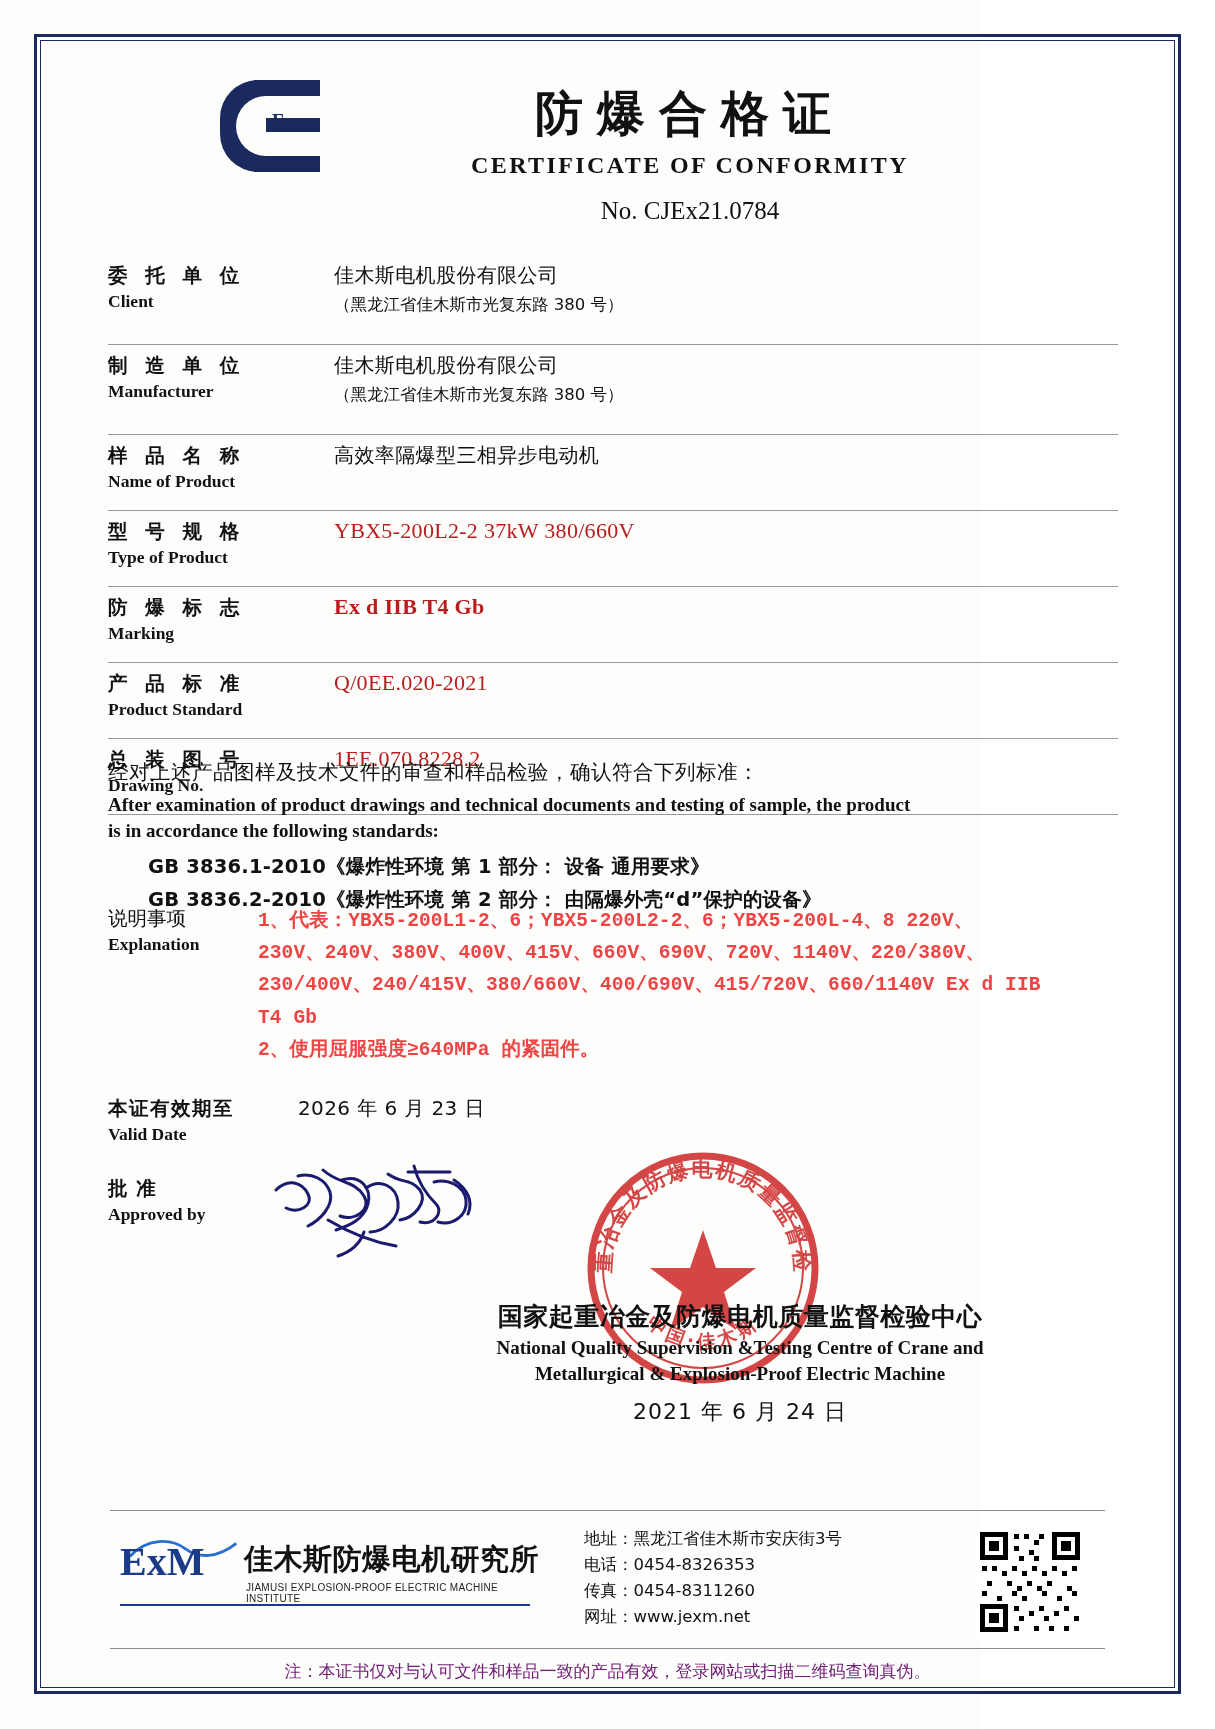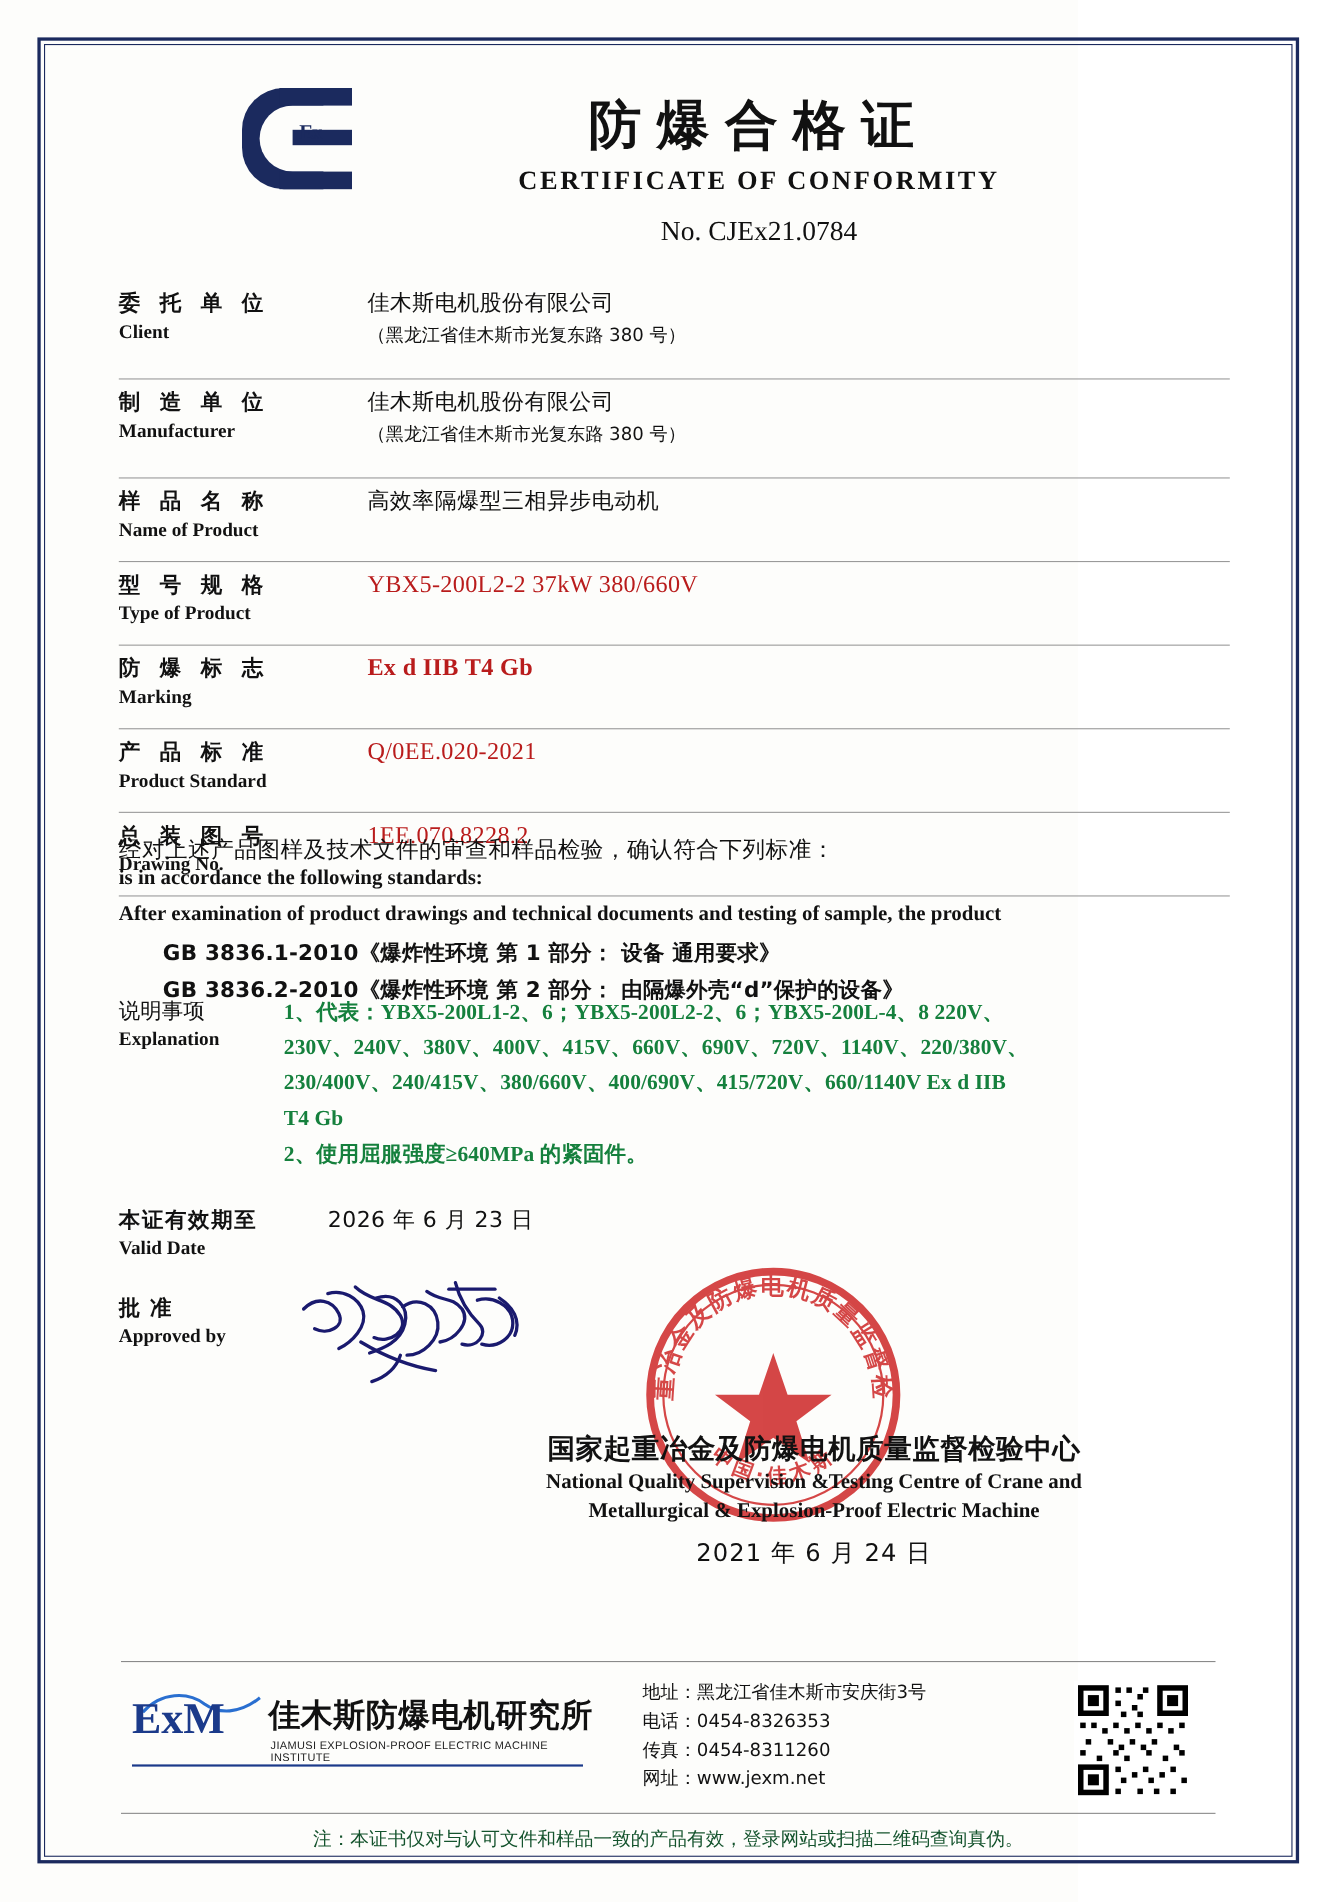--- a/index.html
+++ b/index.html
@@ -242,24 +242,24 @@
     color: #111;
     margin-top: 2px;
   }
   .exp-body {
     position: absolute;
     left: 150px;
     top: 0;
     width: 860px;
   }
   .exp-line {
-    font-family: Liberation Serif, serif;
+    font-family: Liberation Mono, monospace;
     font-weight: bold;
     font-size: 19.5px;
-    color: #15803d;
+    color: #ef4444;
     line-height: 1.65;
     letter-spacing: 0.1px;
   }
 
   
   .valid {
     position: absolute;
     left: 108px;
     top: 1095px;
     width: 1010px;
@@ -411,21 +411,21 @@
     border-top: 1px solid #8a8a8a;
   }
   .note {
     position: absolute;
     left: 110px;
     top: 1660px;
     width: 995px;
     text-align: center;
     font-family: "DejaVu Sans", sans-serif;
     font-size: 17px;
-    color: #14532d;
+    color: #701a75;
   }
 </style>
 </head>
 <body>
 
 <div class="page">
   <div class="outer-border"></div>
   <div class="inner-border"></div>
 
   <div class="header">
@@ -519,22 +519,22 @@
       </div>
       <div class="f-val">
         <div class="v-serif">1EE.070.8228.2</div>
       </div>
     </div>
     <div class="divider" style="position:absolute;top:546px;left:0;width:1010px;"></div>
   </div>
 
   <div class="declaration">
     <div class="decl-cn">经对上述产品图样及技术文件的审查和样品检验，确认符合下列标准：</div>
+    <div class="decl-en">After examination of product drawings and technical documents and testing of sample, the product</div>
     <div class="decl-en" style="margin-top:0;">is in accordance the following standards:</div>
-    <div class="decl-en">After examination of product drawings and technical documents and testing of sample, the product</div>
     <div class="std-list">
       <div class="std-item">GB 3836.1-2010《爆炸性环境 第 1 部分： 设备 通用要求》</div>
       <div class="std-item">GB 3836.2-2010《爆炸性环境 第 2 部分： 由隔爆外壳“d”保护的设备》</div>
     </div>
   </div>
 
   <div class="explanation">
     <div class="exp-labels">
       <div class="exp-cn">说明事项</div>
       <div class="exp-en">Explanation</div>

